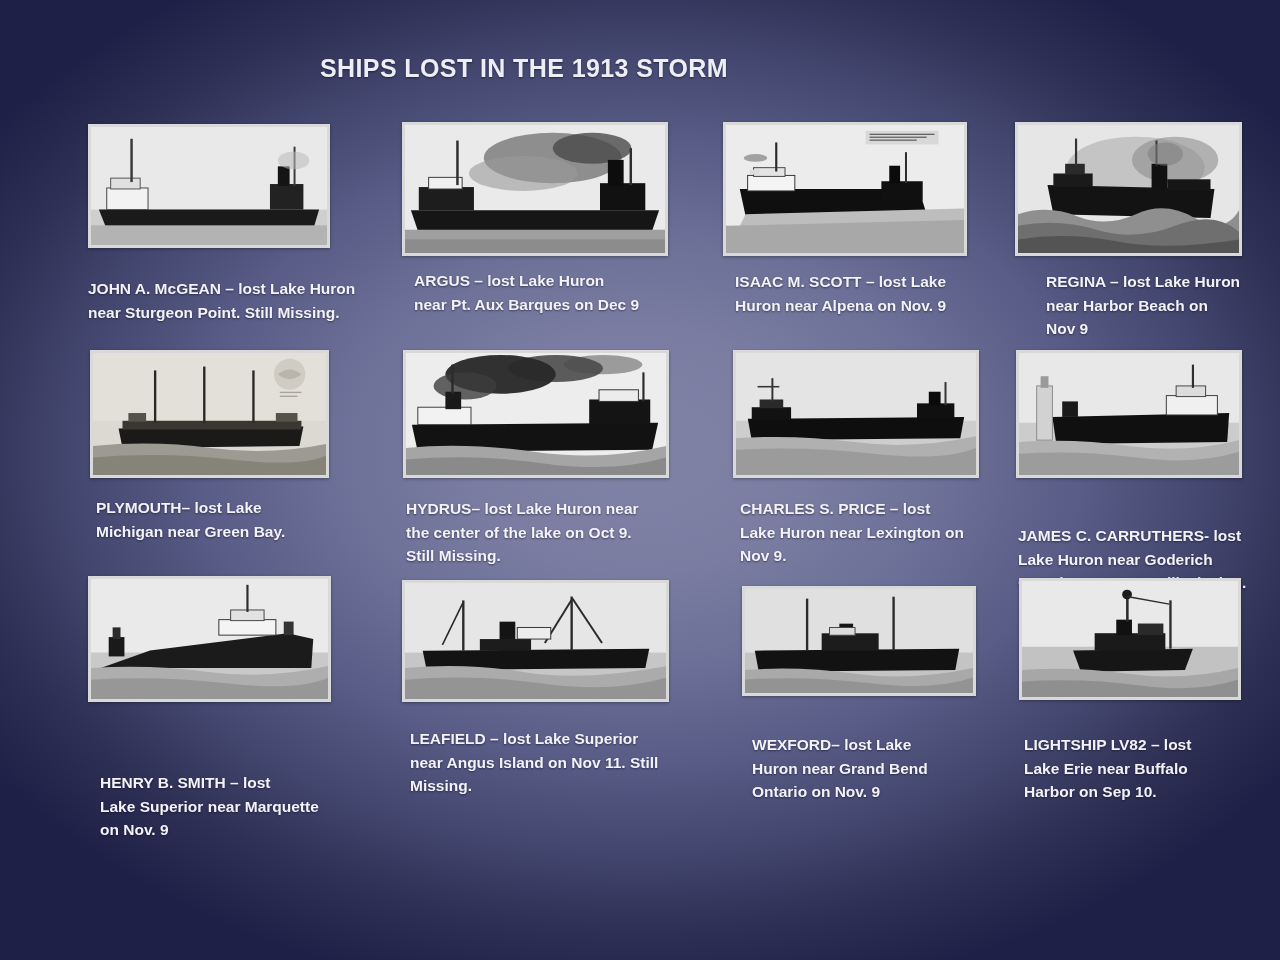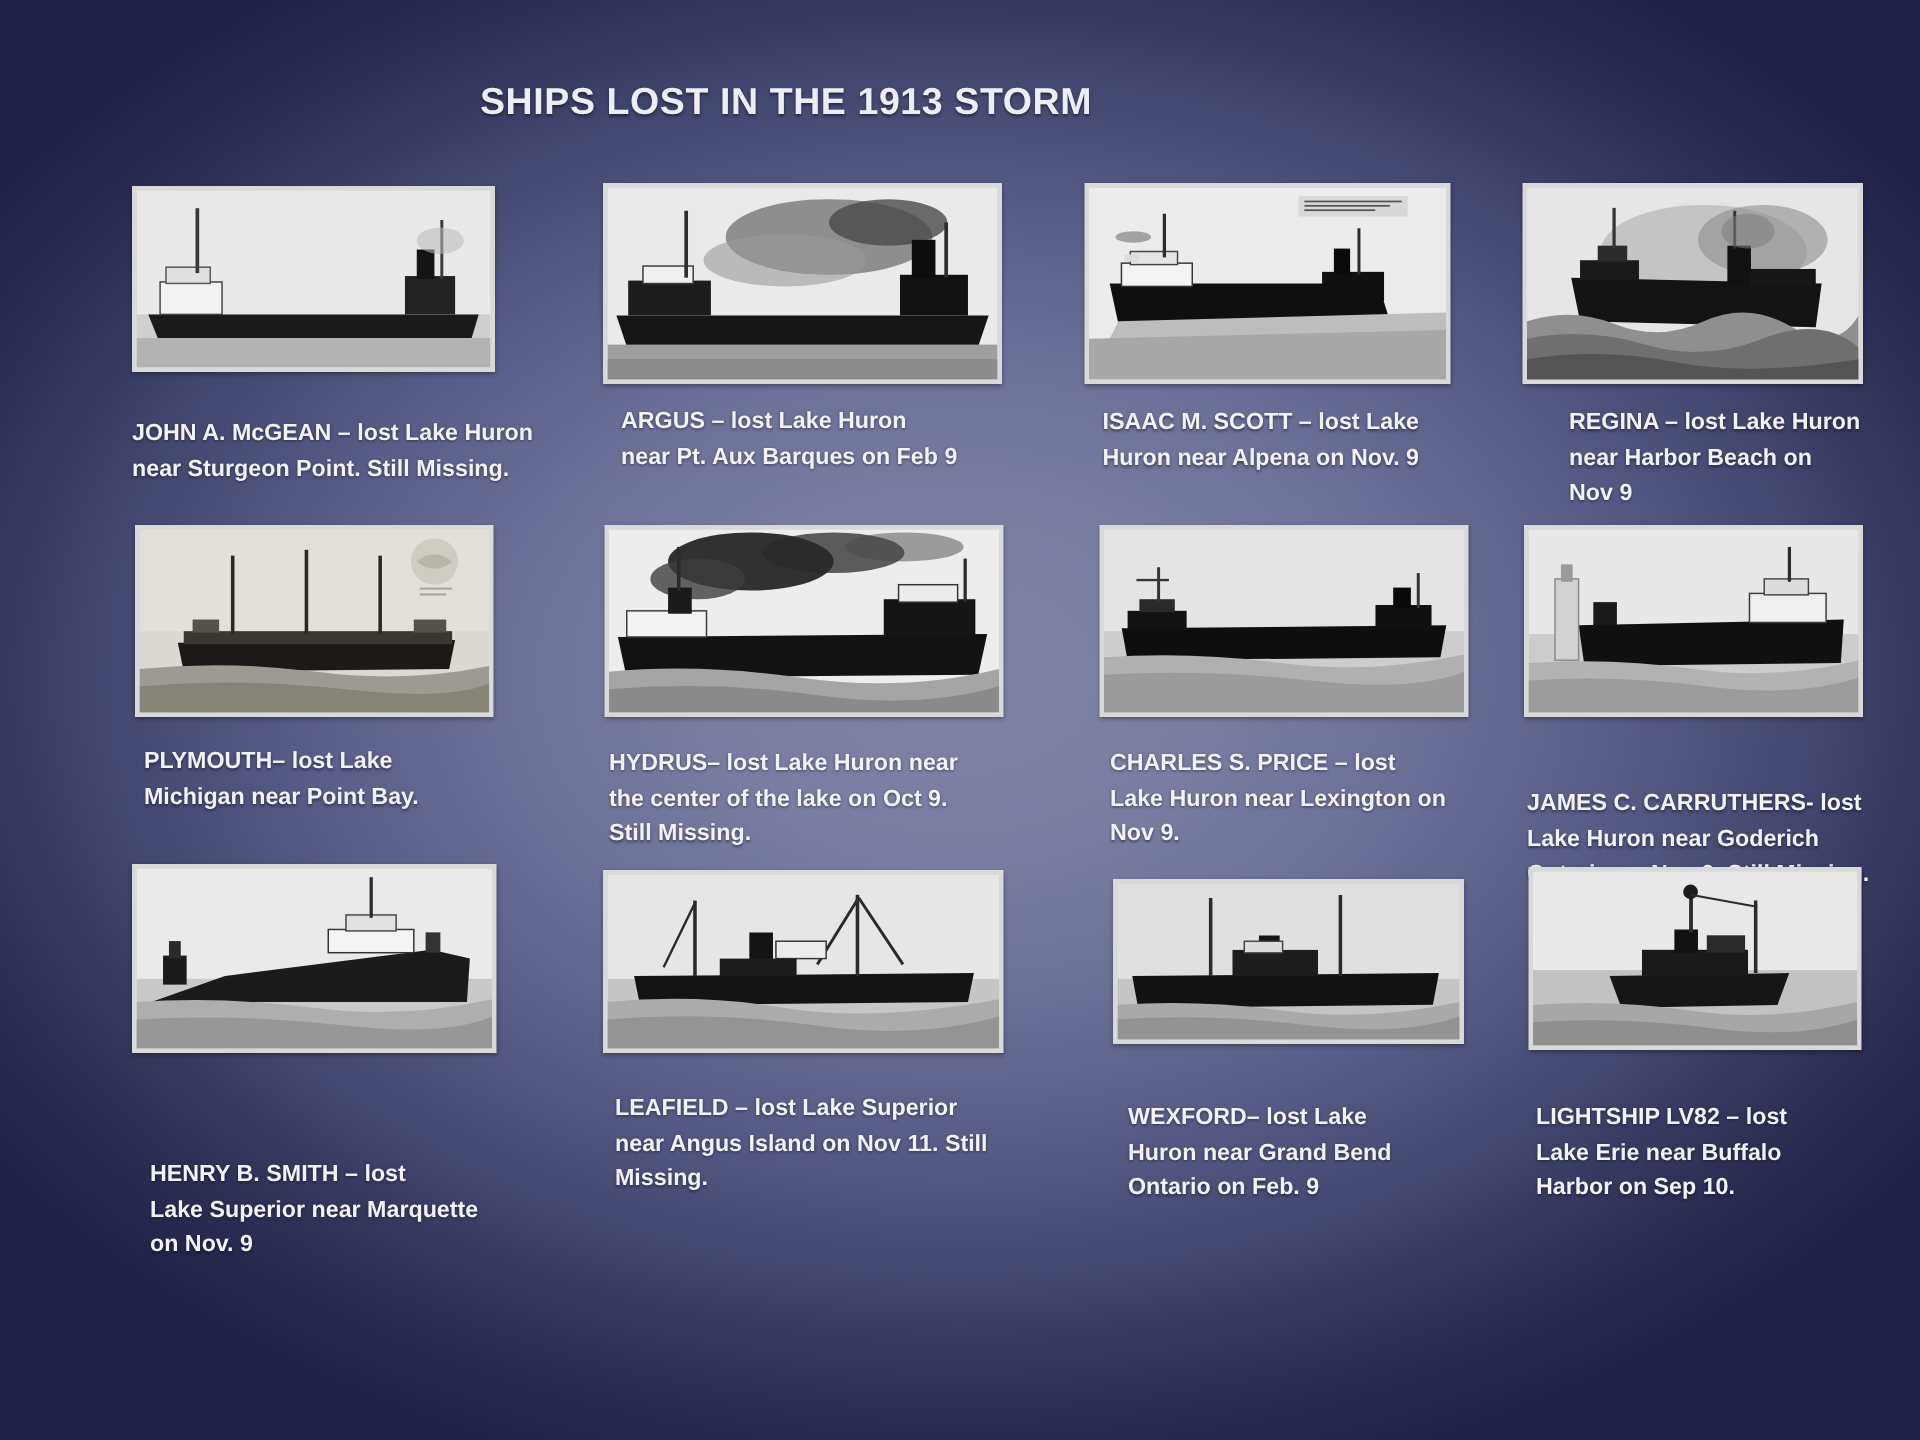--- a/index.html
+++ b/index.html
@@ -88,21 +88,21 @@
         <rect x="24" y="54" width="34" height="12" fill="#f0f0f0" stroke="#3a3a3a" stroke-width="1"></rect>
         <rect x="52" y="16" width="2.5" height="46" fill="#2e2e2e"></rect>
         <rect x="198" y="60" width="46" height="28" fill="#111"></rect>
         <rect x="206" y="36" width="16" height="26" fill="#0d0d0d"></rect>
         <rect x="228" y="24" width="2.5" height="38" fill="#2e2e2e"></rect>
         <rect y="108" width="264" height="24" fill="#9f9f9f"></rect>
         <rect y="118" width="264" height="14" fill="#8c8c8c"></rect>
       </svg>
     </div>
     <div class="cap" style="left:414px; top:269px; width:300px;">ARGUS – lost Lake Huron
-near Pt. Aux Barques on Feb 9</div>
+near Pt. Aux Barques on Dec 9</div>
   </div>
 
   <div class="cell">
     <div class="photo" style="left:723px; top:122px; width:244px; height:134px;">
       <svg viewBox="0 0 242 132" preserveAspectRatio="none">
         <rect width="242" height="132" fill="#ececec"></rect>
         <rect x="142" y="6" width="74" height="14" fill="#d8d8d8"></rect>
         <g fill="#555" font-size="4" font-family="sans-serif">
           <rect x="146" y="9" width="66" height="1.2"></rect>
           <rect x="146" y="12" width="58" height="1.2"></rect>
@@ -163,21 +163,21 @@
         <rect x="62" y="18" width="2.4" height="54" fill="#2a2825"></rect>
         <rect x="112" y="14" width="2.4" height="58" fill="#2a2825"></rect>
         <rect x="162" y="18" width="2.4" height="54" fill="#2a2825"></rect>
         <rect x="36" y="62" width="18" height="9" fill="#55524c"></rect>
         <rect x="186" y="62" width="22" height="9" fill="#55524c"></rect>
         <path d="M0 96 Q60 90 120 98 T237 94 L237 126 L0 126 Z" fill="#9d9a93"></path>
         <path d="M0 108 Q70 102 140 110 T237 106 L237 126 L0 126 Z" fill="#868379"></path>
       </svg>
     </div>
     <div class="cap" style="left:96px; top:496px; width:290px;">PLYMOUTH– lost Lake
-Michigan near Point Bay.</div>
+Michigan near Green Bay.</div>
   </div>
 
   <div class="cell">
     <div class="photo" style="left:403px; top:350px; width:266px; height:128px;">
       <svg viewBox="0 0 264 126" preserveAspectRatio="none">
         <rect width="264" height="126" fill="#ededed"></rect>
         <ellipse cx="96" cy="22" rx="56" ry="20" fill="#1c1c1c" opacity="0.9"></ellipse>
         <ellipse cx="152" cy="16" rx="48" ry="14" fill="#2a2a2a" opacity="0.75"></ellipse>
         <ellipse cx="60" cy="34" rx="32" ry="14" fill="#3d3d3d" opacity="0.8"></ellipse>
         <ellipse cx="200" cy="12" rx="40" ry="10" fill="#4a4a4a" opacity="0.5"></ellipse>
@@ -294,21 +294,21 @@
         <rect x="150" y="8" width="2.4" height="56" fill="#2b2b2b"></rect>
         <rect x="96" y="36" width="14" height="28" fill="#151515"></rect>
         <rect x="78" y="46" width="58" height="18" fill="#1c1c1c"></rect>
         <rect x="86" y="40" width="26" height="8" fill="#dcdcdc" stroke="#444" stroke-width="1"></rect>
         <path d="M0 84 Q56 80 112 88 T232 82 L232 108 L0 108 Z" fill="#a9a9a9"></path>
         <path d="M0 94 Q64 90 128 98 T232 92 L232 108 L0 108 Z" fill="#939393"></path>
       </svg>
     </div>
     <div class="cap" style="left:752px; top:733px; width:260px;">WEXFORD– lost Lake
 Huron near Grand Bend
-Ontario on Feb. 9</div>
+Ontario on Nov. 9</div>
   </div>
 
   <div class="cell">
     <div class="photo" style="left:1019px; top:578px; width:222px; height:122px;">
       <svg viewBox="0 0 220 120" preserveAspectRatio="none">
         <rect width="220" height="120" fill="#e9e9e9"></rect>
         <rect y="68" width="220" height="52" fill="#c2c2c2"></rect>
         <path d="M52 72 L174 70 L166 92 L60 94 Z" fill="#161616"></path>
         <rect x="74" y="54" width="72" height="18" fill="#1a1a1a"></rect>
         <rect x="96" y="40" width="16" height="16" fill="#111"></rect>

